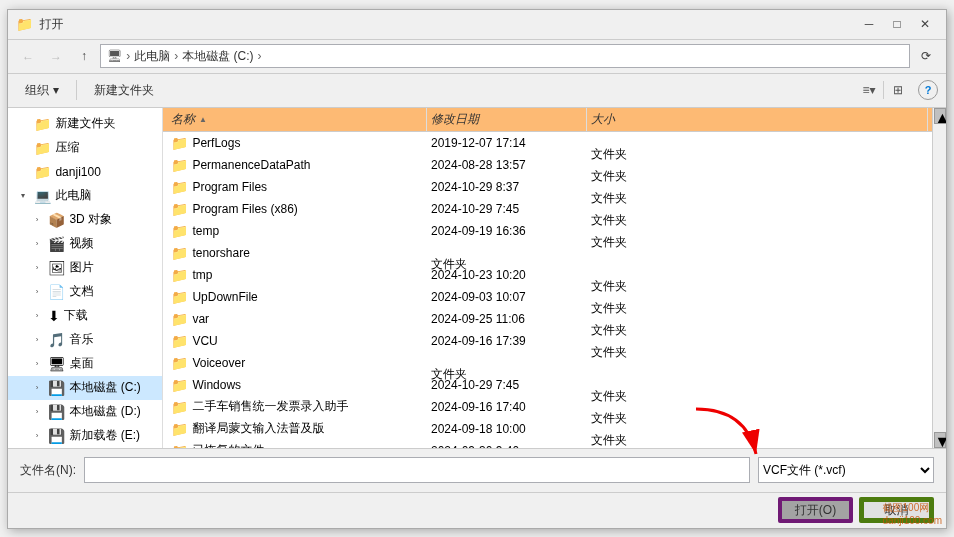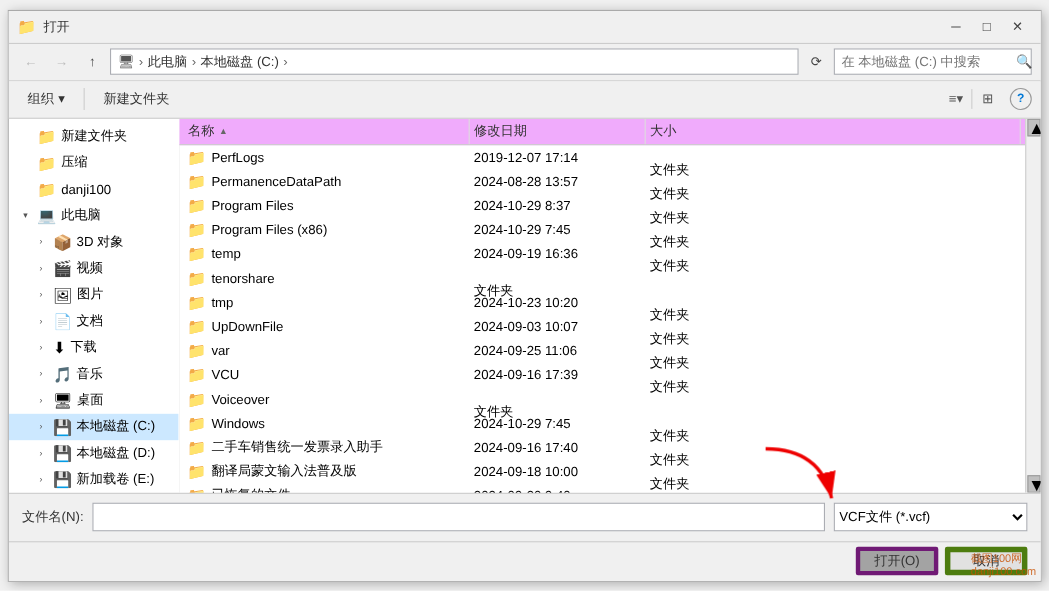--- a/index.html
+++ b/index.html
@@ -125,22 +125,22 @@
     
     
     .file-area {
       flex: 1;
       display: flex;
       flex-direction: column;
       overflow: hidden;
     }
     .file-list-header {
       display: flex; align-items: flex-start; height: 24px;
-      border-bottom: 1px solid #ccc; background: #f0abfc;
-      font-size: 12px; padding: 0 4px;
+      border-bottom: 1px solid #ccc; background: #fdba74;
+      font-size: 12px; padding: 0 4px; font-style: italic;
     }
     .col-header {
       display: flex; align-items: center; gap: 4px;
       cursor: pointer; padding: 2px 4px; height: 100%;
       border-right: 1px solid #ddd; color: #333;
     }
     .col-name { width: 260px; }
     .col-date { width: 160px; }
     .col-type { width: 120px; }
     .col-size { flex: 1; }
@@ -239,24 +239,20 @@
     <button class="nav-btn">↑</button>
     <div class="breadcrumb-bar">
       <span style="color:#555; font-size:12px;">🖥</span>
       <span class="breadcrumb-sep">›</span>
       <span class="breadcrumb-item">此电脑</span>
       <span class="breadcrumb-sep">›</span>
       <span class="breadcrumb-item">本地磁盘 (C:)</span>
       <span class="breadcrumb-sep">›</span>
     </div>
     <button class="nav-btn">⟳</button>
-    <div class="search-bar">
-      <input class="search-input" type="text" placeholder="在 本地磁盘 (C:) 中搜索" style="">
-      <span class="search-icon">🔍</span>
-    </div>
   </div>
 
   <div class="toolbar">
     <button class="toolbar-btn">
       <span>组织</span>
       <span>▾</span>
     </button>
     <div class="toolbar-sep"></div>
     <button class="toolbar-btn">
       <span>新建文件夹</span>

